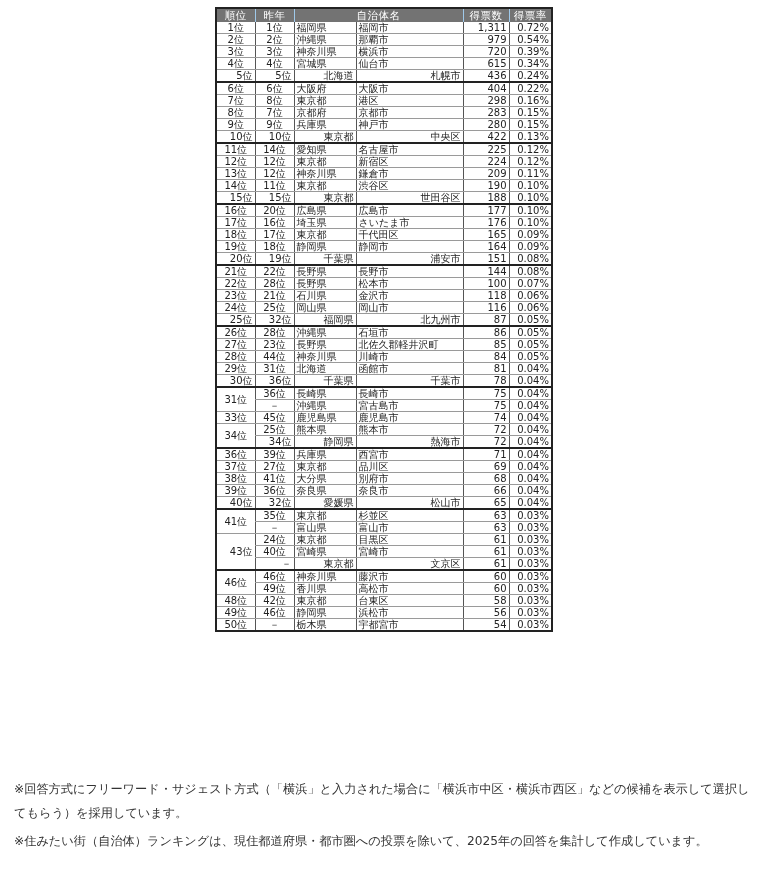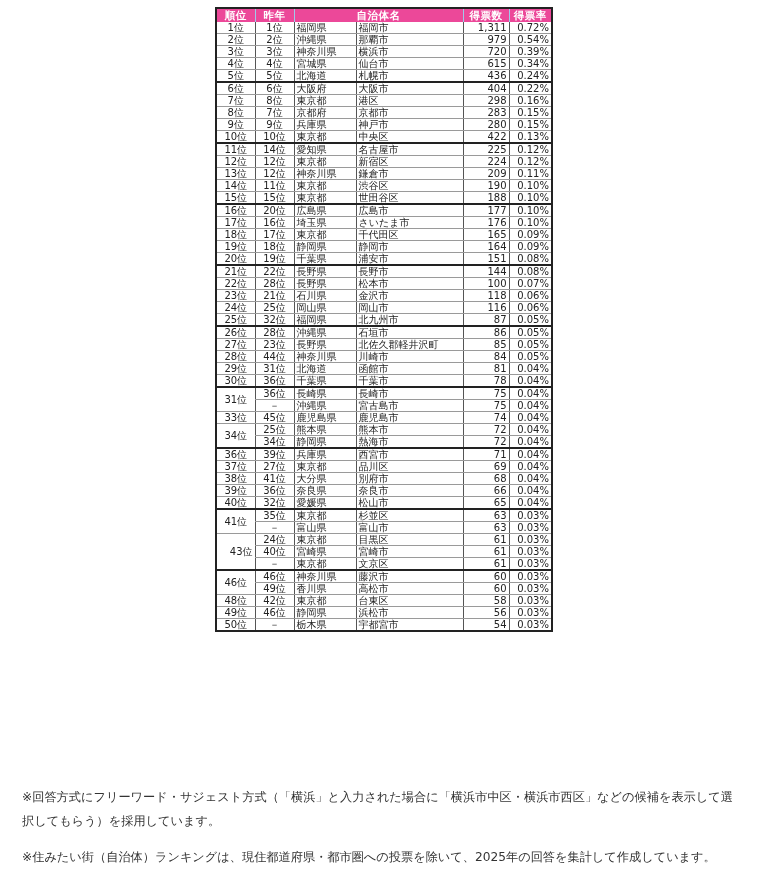--- a/index.html
+++ b/index.html
@@ -1,33 +1,33 @@
 <!DOCTYPE html>
 <html><head>
 <meta charset="utf-8">
 <style>
   html, body { margin:0; padding:0; background:#ffffff; }
   body { width:763px; height:895px; position:relative; overflow:hidden;
          font-family:"DejaVu Sans", "Liberation Sans", sans-serif; color:#333; }
   .ranking-table { position:absolute; left:215px; top:7px; width:338px;
          border-collapse:collapse; border:2px solid #222; font-size:10px; line-height:11px; }
-  .ranking-table th { background:#ec4899; color:#ffffff; font-weight:bold; height:13px;
+  .ranking-table th { background:#737373; color:#ffffff; font-weight:normal; height:13px;
          padding:0; border-left:1px solid #9fc9ea; letter-spacing:0.5px; font-size:10.5px; }
   .ranking-table th:first-child { border-left:none; }
   .ranking-table td { height:11px; padding:0 2px; border-left:1px solid #555;
          border-bottom:1px solid #9a9a9a; color:#222; white-space:nowrap; }
   .ranking-table td.c-rank, .ranking-table td.c-prev { text-align:center; }
   .ranking-table td.c-votes, .ranking-table td.c-rate { text-align:right; }
-  .ranking-table tr.grp-end td { border-bottom:2px solid #222; }
+  .ranking-table tr.grp-end td { border-bottom:2px solid #222;text-align:right; }
   .ranking-table td.c-rank { vertical-align:middle; }
   .col-rank { width:39px; } .col-prev { width:39px; } .col-pref { width:62px; }
   .col-city { width:107px; } .col-votes { width:46px; } .col-rate { width:43px; }
   .notes { position:absolute; left:10px; top:773px; width:745px; font-size:12.2px;
            line-height:24px; color:#333; }
-  .notes p { margin:12px; }
+  .notes p { margin:4px; }
 </style>
 </head>
 <body>
 
 <table class="ranking-table">
   <colgroup>
     <col class="col-rank">
       <col class="col-prev">
       <col class="col-pref">
       <col class="col-city">

